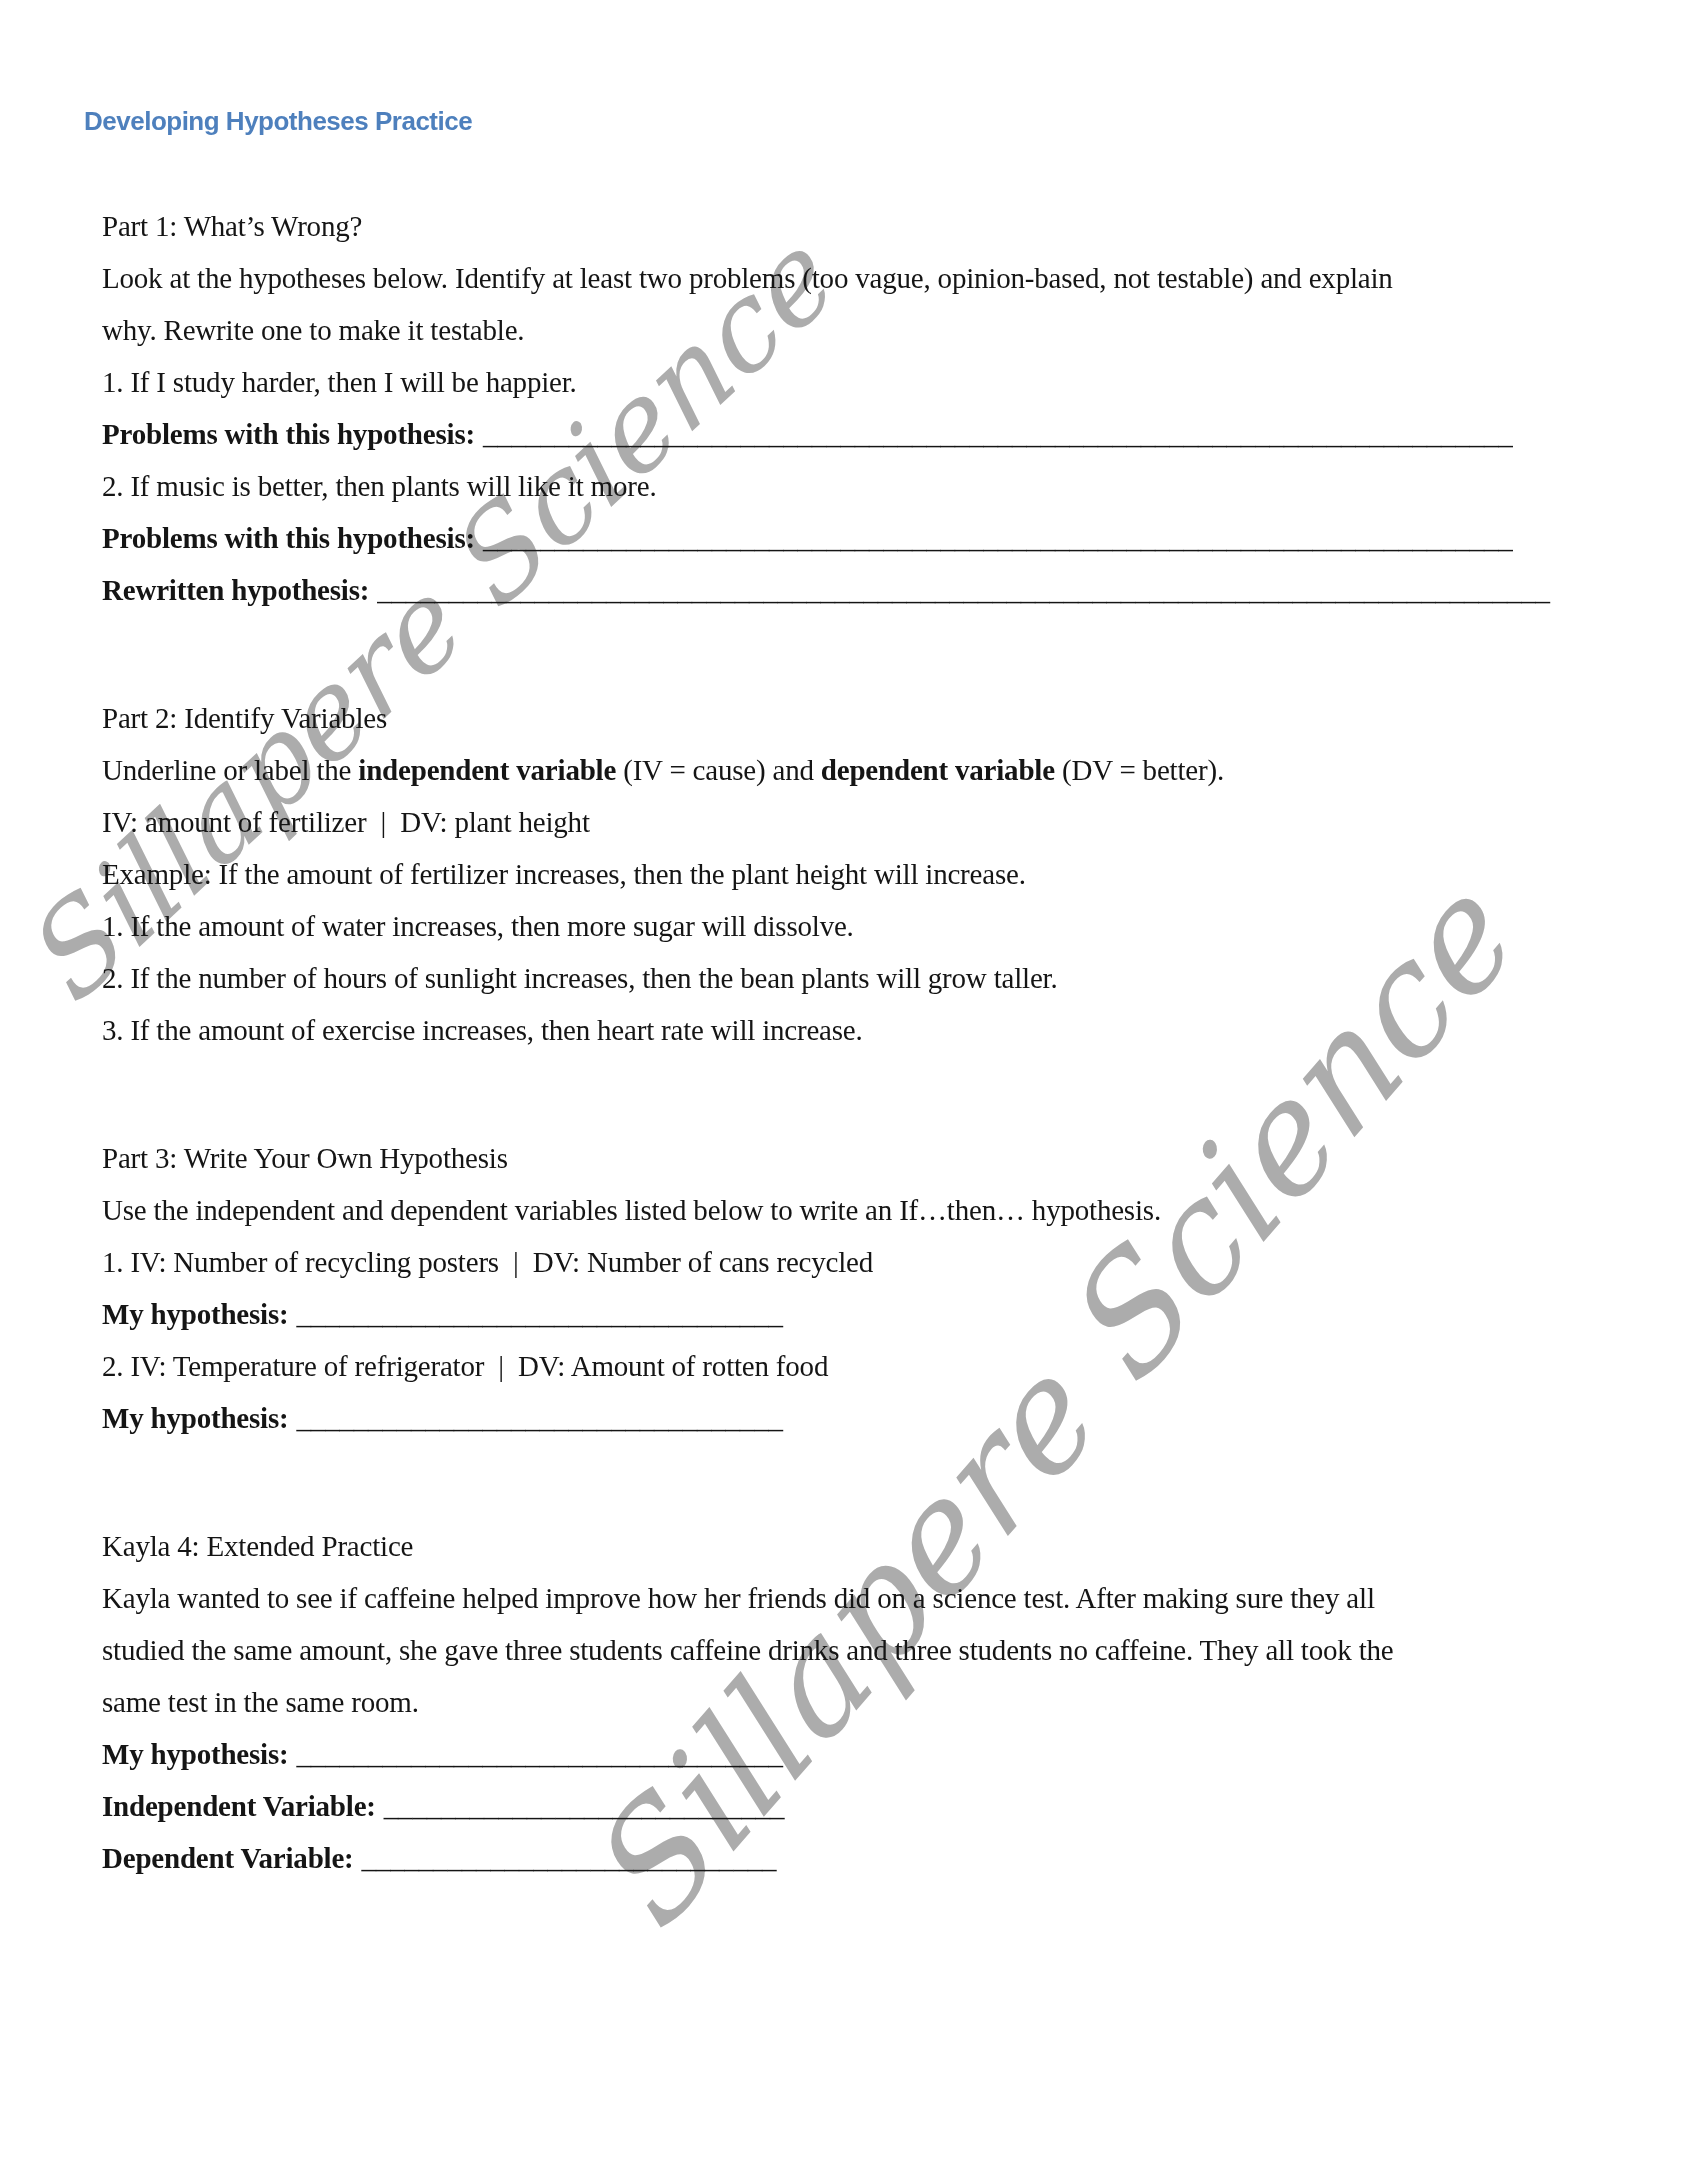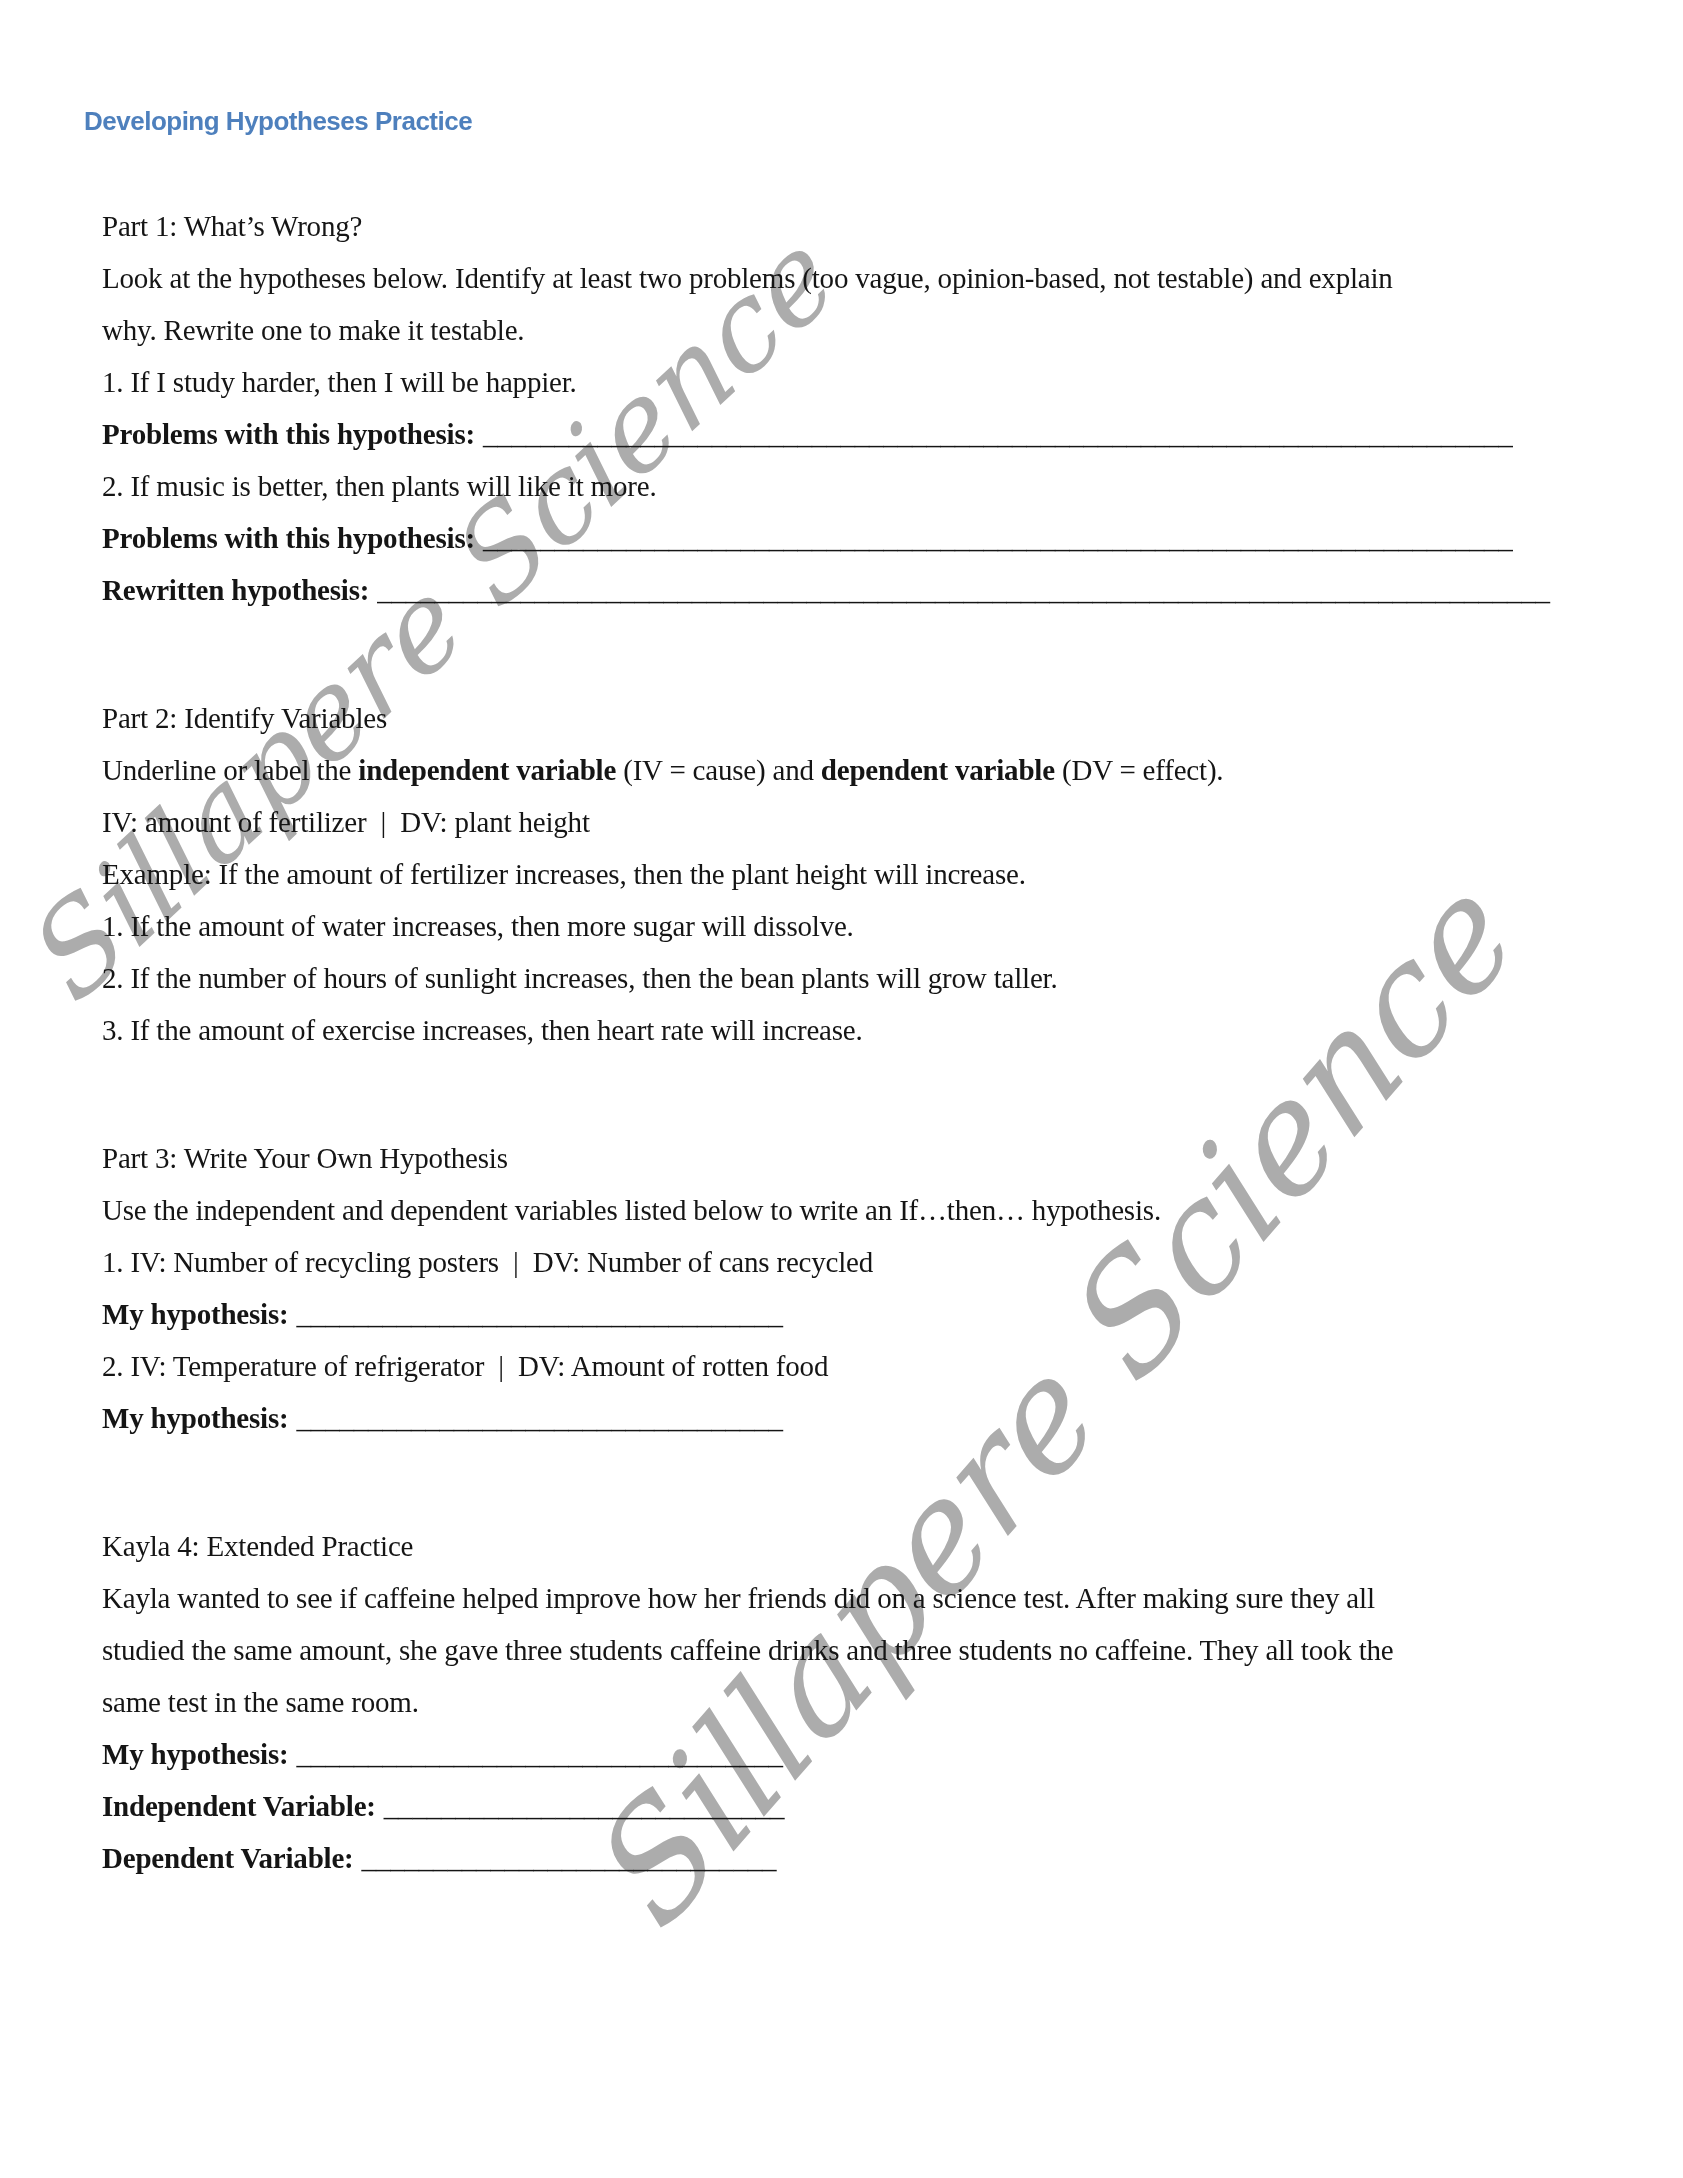--- a/index.html
+++ b/index.html
@@ -69,21 +69,21 @@
       <div class="ln">why. Rewrite one to make it testable.</div>
       <div class="ln">1. If I study harder, then I will be happier.</div>
       <div class="ln"><span class="lbl">Problems with this hypothesis:</span><span class="blank">________________________________________________________________________</span></div>
       <div class="ln">2. If music is better, then plants will like it more.</div>
       <div class="ln"><span class="lbl">Problems with this hypothesis:</span><span class="blank">________________________________________________________________________</span></div>
       <div class="ln"><span class="lbl">Rewritten hypothesis:</span><span class="blank">__________________________________________________________________________________</span></div>
     </section>
 
     <section class="sec">
       <div class="ln">Part 2: Identify Variables</div>
-      <div class="ln"><span>Underline or label the </span><span class="lbl">independent variable</span><span> (IV = cause) and </span><span class="lbl">dependent variable</span><span> (DV = effect).</span></div>
+      <div class="ln"><span>Underline or label the </span><span class="lbl">independent variable</span><span> (IV = cause) and </span><span class="lbl">dependent variable</span><span> (DV = better).</span></div>
       <div class="ln">IV: amount of fertilizer  |  DV: plant height</div>
       <div class="ln">Example: If the amount of fertilizer increases, then the plant height will increase.</div>
       <div class="ln">1. If the amount of water increases, then more sugar will dissolve.</div>
       <div class="ln">2. If the number of hours of sunlight increases, then the bean plants will grow taller.</div>
       <div class="ln">3. If the amount of exercise increases, then heart rate will increase.</div>
     </section>
 
     <section class="sec">
       <div class="ln">Part 3: Write Your Own Hypothesis</div>
       <div class="ln">Use the independent and dependent variables listed below to write an If…then… hypothesis.</div>

